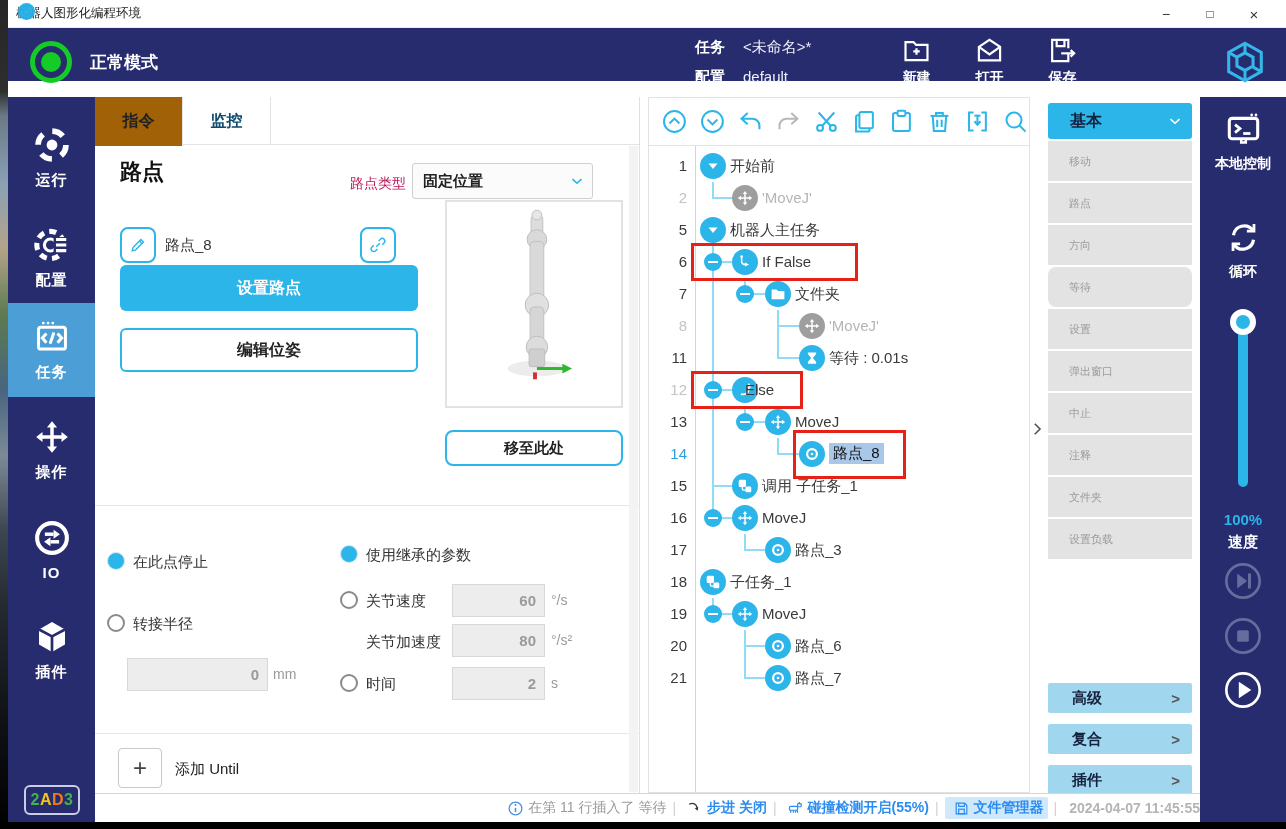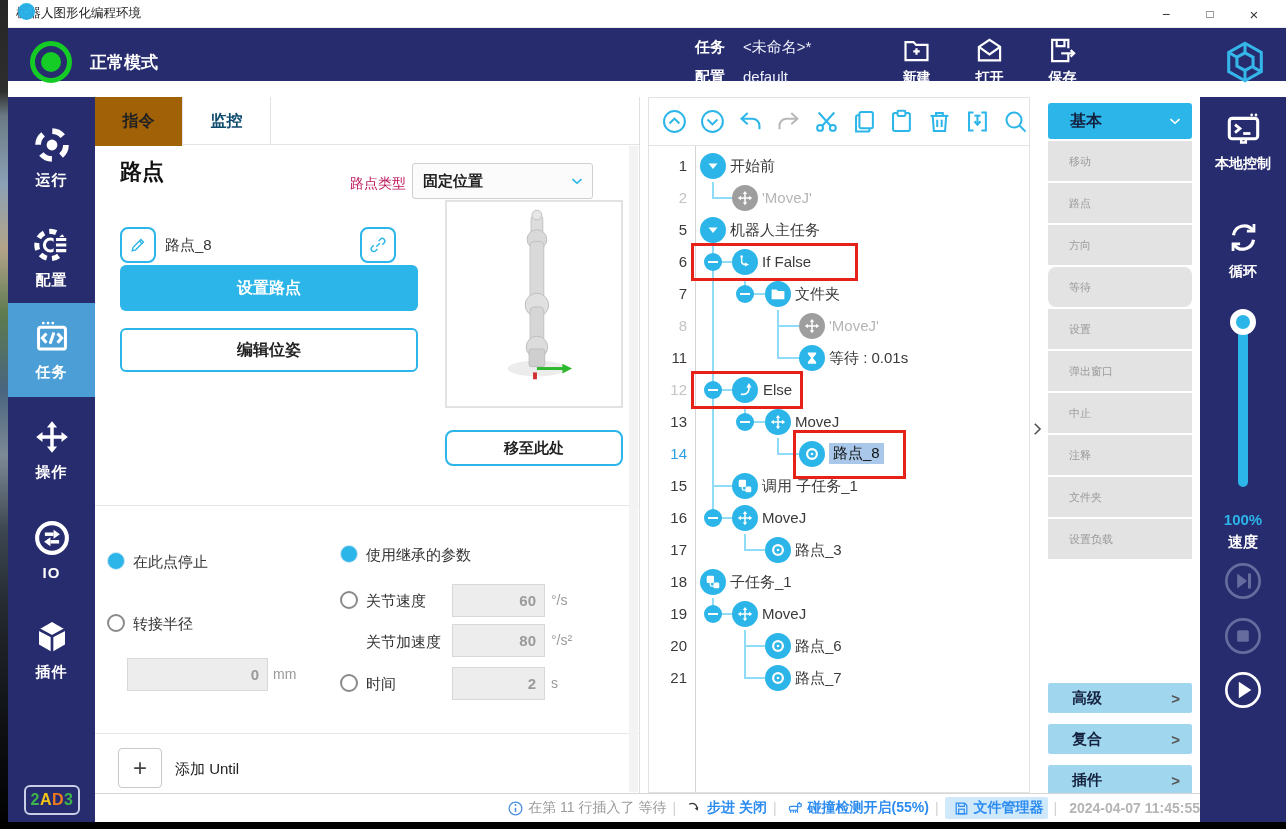--- a/index.html
+++ b/index.html
@@ -533,21 +533,21 @@
             <svg viewBox="0 0 18 18">
               <rect x="4" y="8" width="10" height="2" fill="#fff"></rect>
             </svg>
           </span>
           <span class="ticon" style="left: 83px;">
             <svg viewBox="0 0 24 24" fill="none" stroke="#fff" stroke-width="2.2">
               <path d="M6.5 17.5c7.5 1.5 11.5-2.5 10.7-10"></path>
               <polygon points="17.2,2.8 13.8,8.6 20.8,8.6" fill="#fff" stroke="none"></polygon>
             </svg>
           </span>
-          <span class="tlabel" style="left: 114px;">Else</span>
+          <span class="tlabel" style="left: 96px;">Else</span>
         </div>
         <div class="trow" style="top: 308px;">
           <i class="vl" style="left:63px;top:0;height:32px"></i>
           <i class="vl" style="left:95px;top:0;height:17px"></i>
           <i class="hl" style="left:96px;width:20px"></i>
           <span class="tnum">13</span>
           <span class="tminus" style="left: 87px;">
             <svg viewBox="0 0 18 18">
               <rect x="4" y="8" width="10" height="2" fill="#fff"></rect>
             </svg>

